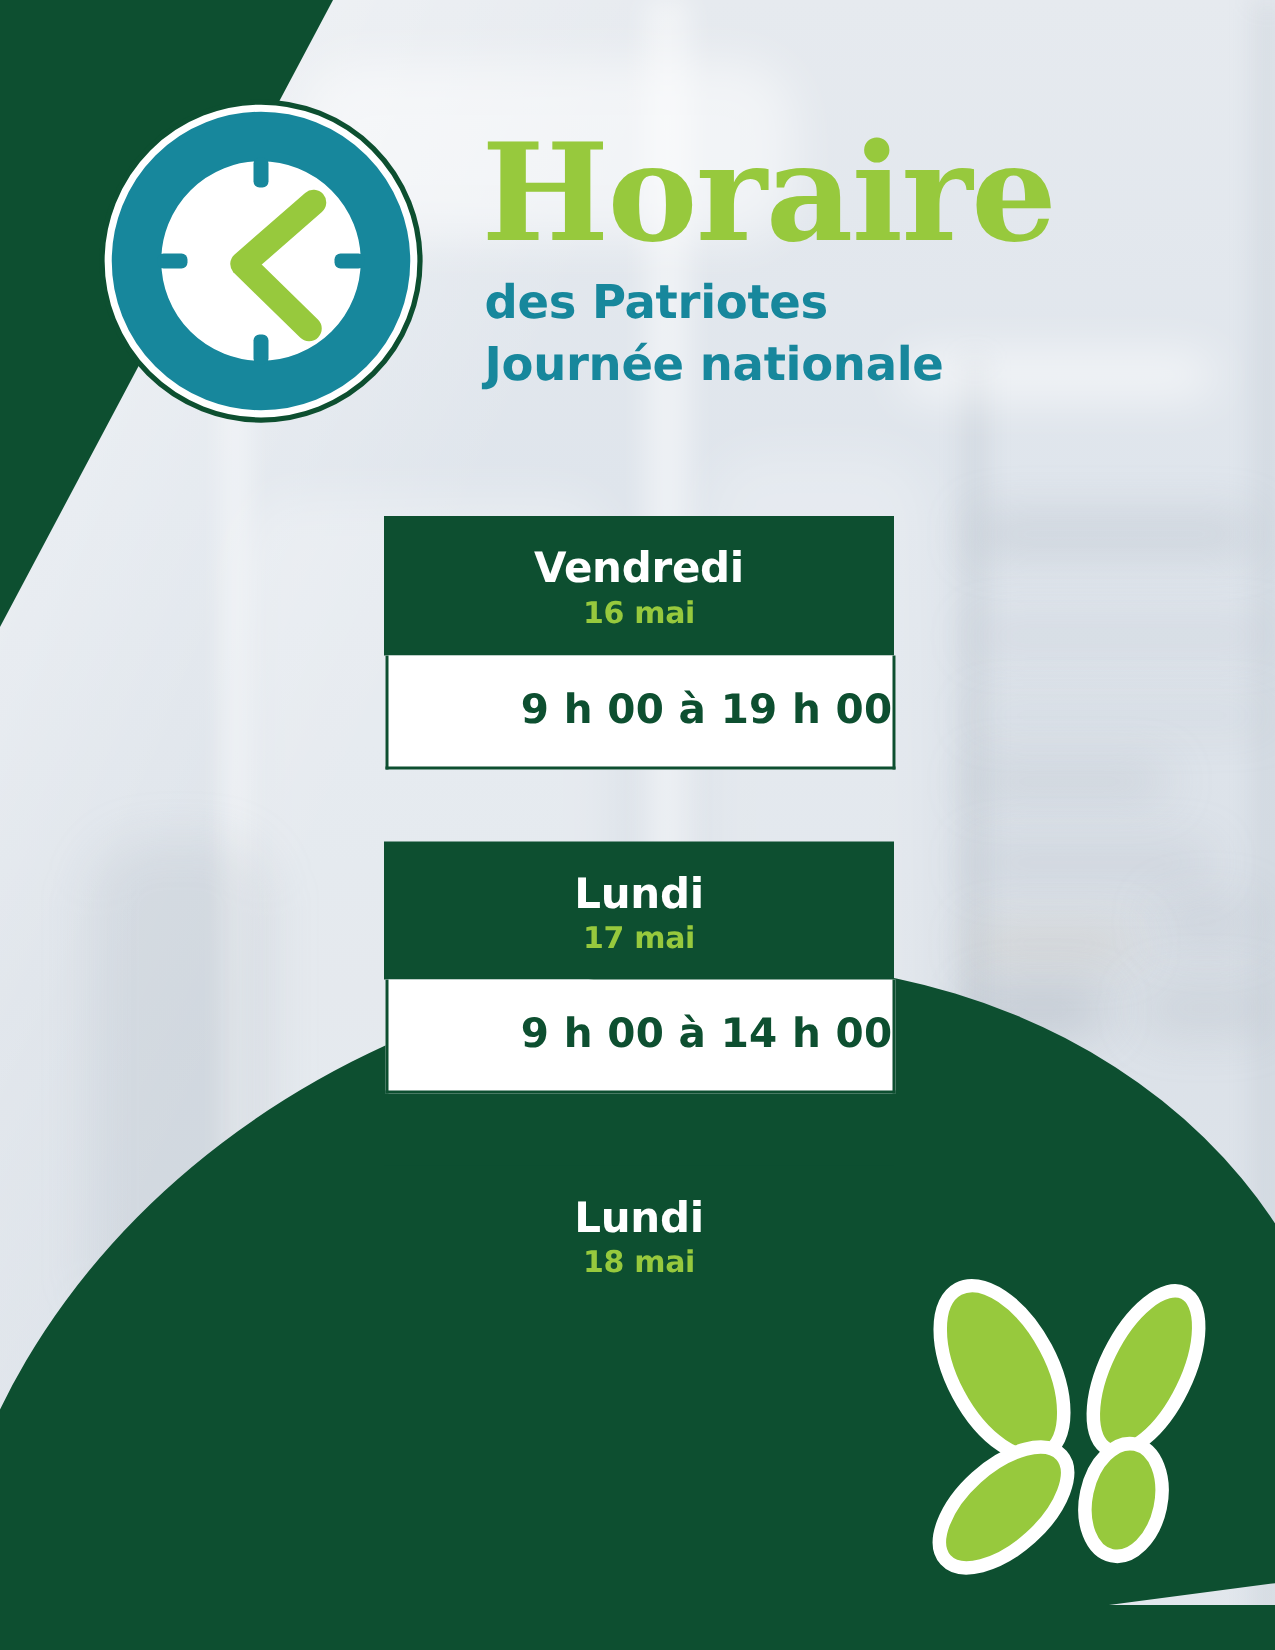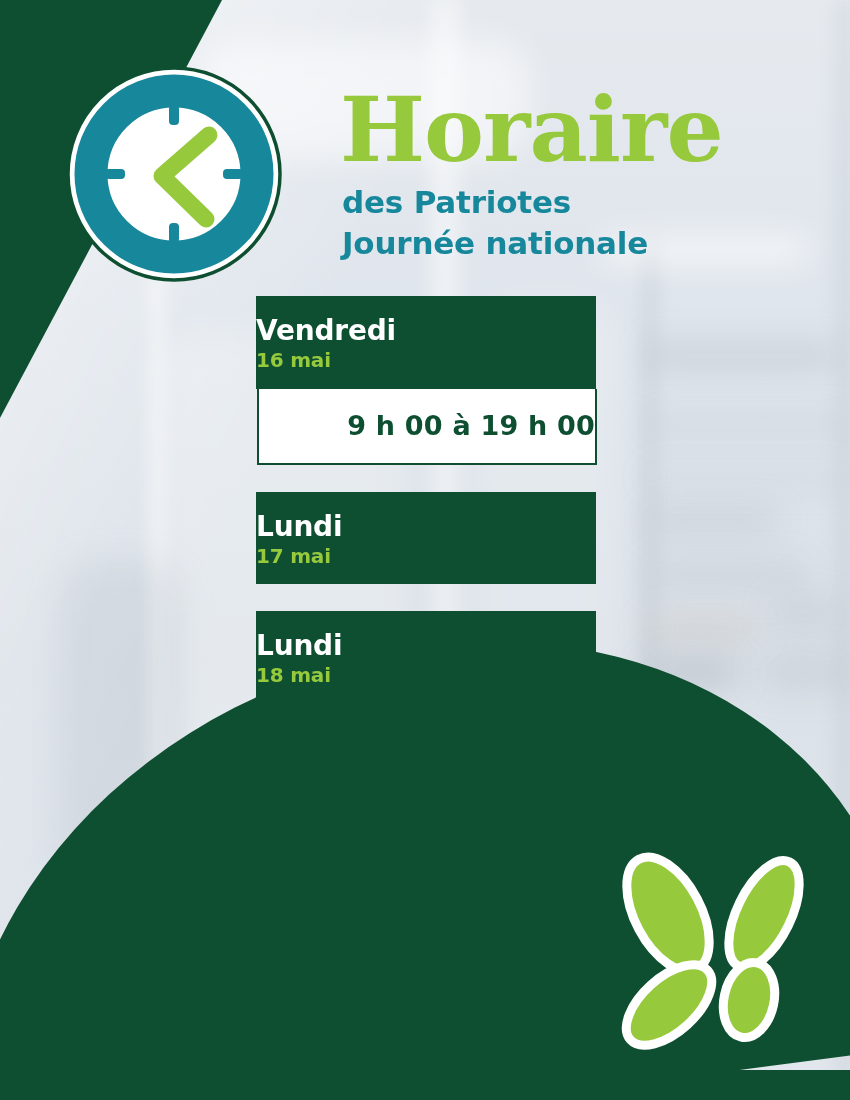--- a/index.html
+++ b/index.html
@@ -79,21 +79,21 @@
     position: absolute;
     left: 66px;
     top: 66px;
     width: 216px;
     height: 216px;
   }
 
   
   .head {
     position: absolute;
-    left: 340px;
+    left: 321px;
     top: 86px;
     width: 460px;
   }
   .title {
     font-family: "DejaVu Serif", "Liberation Serif", serif;
     font-weight: bold;
     font-size: 90px;
     line-height: 0.96;
     letter-spacing: -1px;
     color: #97c93d;
@@ -116,21 +116,22 @@
     top: 296px;
     width: 340px;
   }
   .card {
     width: 340px;
     margin-bottom: 27px;
   }
   .card-head {
     background: #0d4f30;
     padding: 18px 0 16px 0;
-    text-align: left;
+    text-align: center;
+    margin-top: 48px;
   }
   .card-day {
     font-family: "DejaVu Sans", "Liberation Sans", sans-serif;
     font-weight: bold;
     font-size: 28px;
     color: #ffffff;
     line-height: 1.22;
     letter-spacing: -0.2px;
   }
   .card-date {
@@ -230,20 +231,21 @@
         <div class="card-date">16 mai</div>
       </div>
       <div class="card-hours">9 h 00 à 19 h 00</div>
     </div>
 
     <div class="card">
       <div class="card-head">
         <div class="card-day">Lundi</div>
         <div class="card-date">17 mai</div>
       </div>
+      <div class="card-hours">9 h 00 à 14 h 00</div>
     </div>
 
     <div class="card">
       <div class="card-head">
         <div class="card-day">Lundi</div>
         <div class="card-date">18 mai</div>
       </div>
     </div>
 
   </div>

